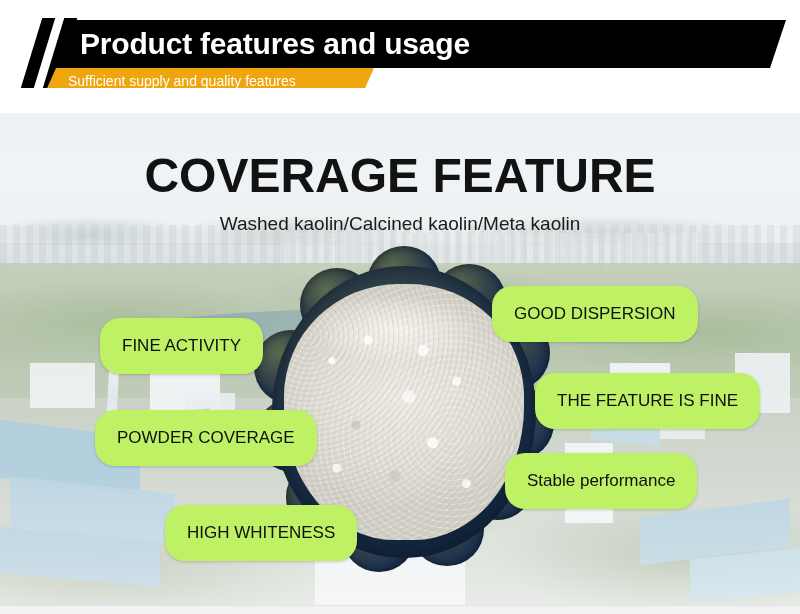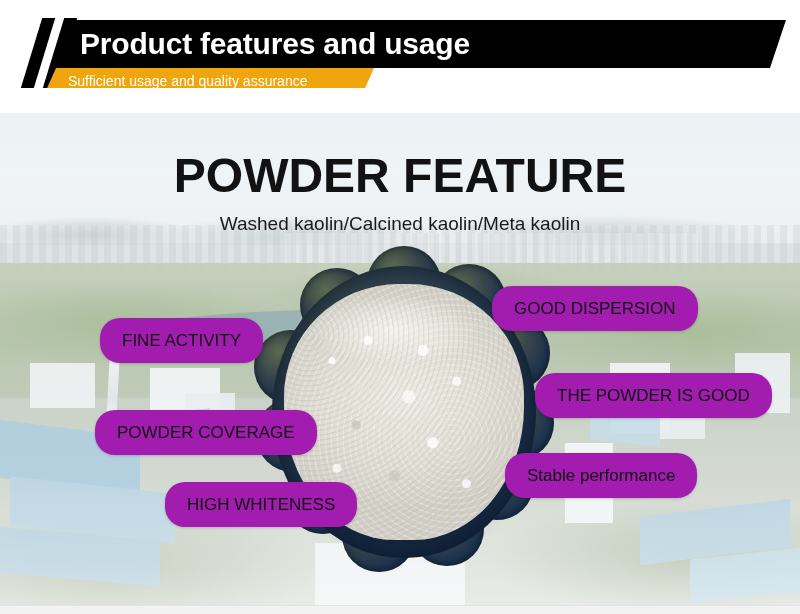--- a/index.html
+++ b/index.html
@@ -301,35 +301,35 @@
     color: #1b1b1b;
     line-height: 26px;
   }
 
   
   .badge {
     position: absolute;
     display: flex;
     align-items: center;
     justify-content: center;
-    height: 45px;
+    height: 56px;
     padding: 0 22px;
     border-radius: 20px;
-    background: #a21caf;
+    background: #bef264;
     color: #101010;
     font-size: 17px;
     white-space: nowrap;
     box-shadow: 0 1px 3px rgba(0,0,0,.18);
   }
   .badge.b-high-activity      { left: 100px; top: 205px; }
   .badge.b-good-dispersion    { left: 492px; top: 173px; }
   .badge.b-powder-fine        { left: 535px; top: 260px; }
   .badge.b-strong-coverage    { left: 95px;  top: 297px; }
   .badge.b-stable-performance { left: 505px; top: 340px; text-align: right; }
-  .badge.b-high-whiteness     { left: 165px; top: 369px; }
+  .badge.b-high-whiteness     { left: 165px; top: 392px; }
 
   
   .bottom-strip {
     position: absolute;
     left: 0; top: 605px;
     width: 800px; height: 9px;
     background: #f2f2f2;
     border-top: 1px solid #e3e3e3;
   }
 </style>
@@ -337,21 +337,21 @@
 <body>
 
 <div id="page">
 
   <div class="header">
     <div class="slash slash-1"></div>
     <div class="slash slash-2"></div>
     <div class="black-bar"></div>
     <div class="yellow-bar"></div>
     <div class="banner-title">Product features and usage</div>
-    <div class="banner-subtitle">Sufficient usage and quality assurance</div>
+    <div class="banner-subtitle">Sufficient supply and quality features</div>
   </div>
 
   <div class="hero">
 
     <div class="hero-photo">
       <div class="sky"></div>
       <div class="ridge"></div>
       <div class="skyline"></div>
       <div class="skyline2"></div>
       <div class="green-belt"></div>
@@ -396,25 +396,25 @@
         <div class="petal" style="left:46px;  top:22px;"></div>
         <div class="plate-core"></div>
         <div class="plate-inner"></div>
         <div class="powder">
           <div class="powder-tex"></div>
           <div class="powder-grain"></div>
         </div>
       </div>
     </div>
 
-    <div class="hero-title">POWDER FEATURE</div>
+    <div class="hero-title">COVERAGE FEATURE</div>
     <div class="hero-subtitle">Washed kaolin/Calcined kaolin/Meta kaolin</div>
 
     <div class="badge b-high-activity">FINE ACTIVITY</div>
     <div class="badge b-good-dispersion">GOOD  DISPERSION</div>
-    <div class="badge b-powder-fine">THE POWDER IS GOOD</div>
+    <div class="badge b-powder-fine">THE FEATURE IS FINE</div>
     <div class="badge b-strong-coverage">POWDER COVERAGE</div>
     <div class="badge b-stable-performance">Stable performance</div>
     <div class="badge b-high-whiteness">HIGH WHITENESS</div>
   </div>
 
   <div class="bottom-strip"></div>
 </div>
 
 </body></html>

